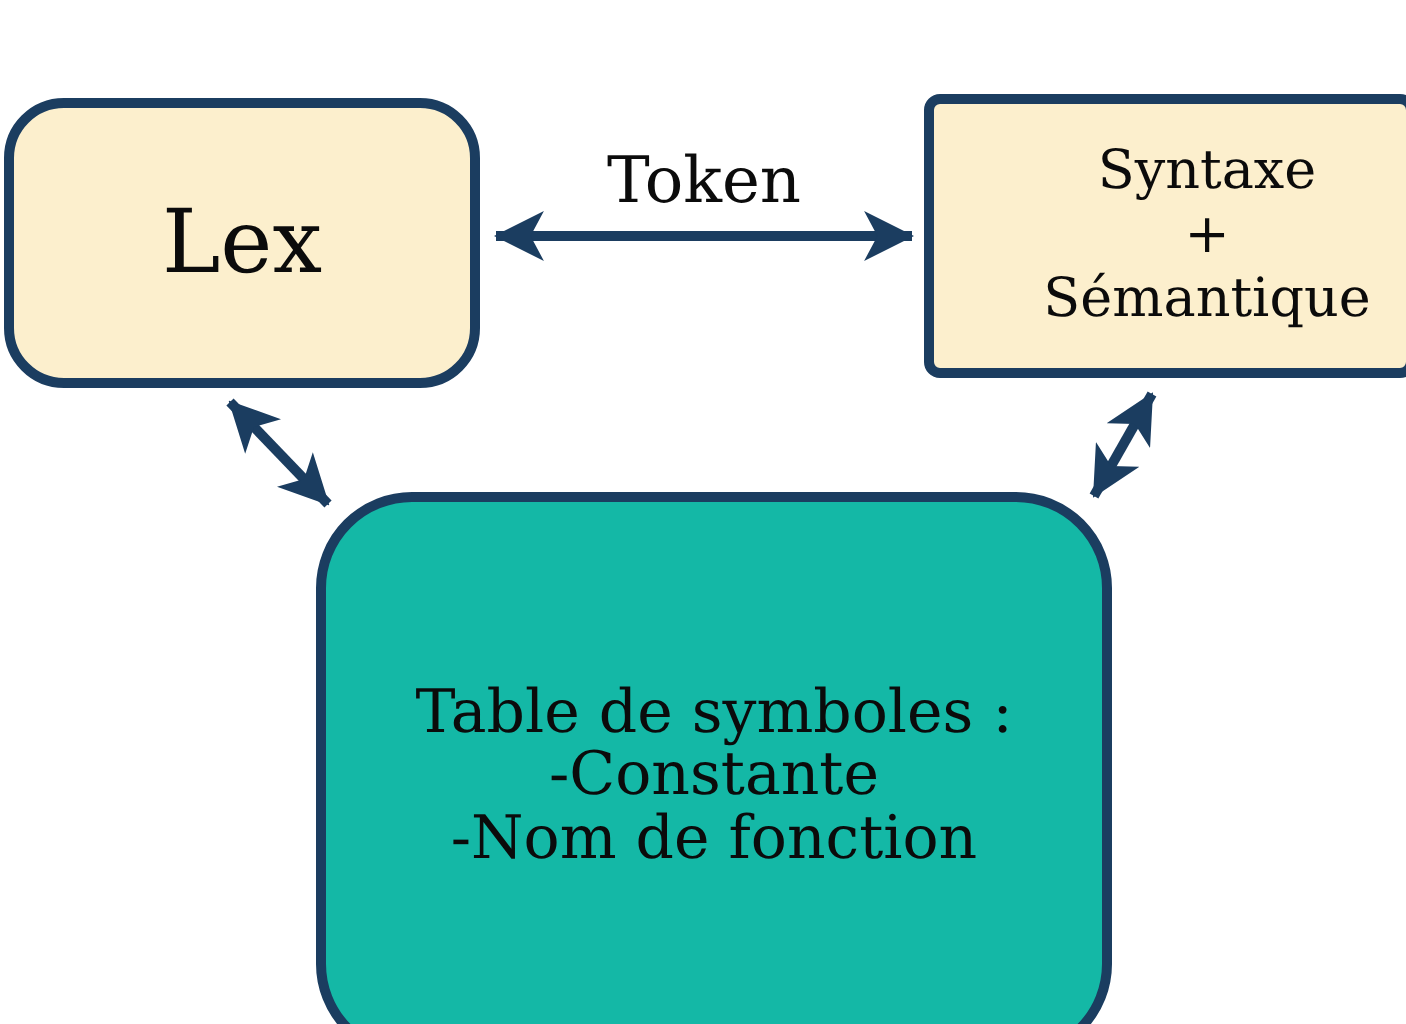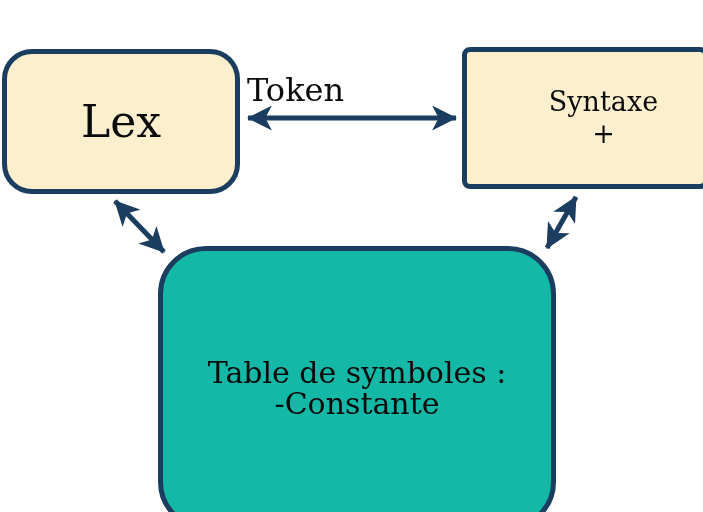--- a/index.html
+++ b/index.html
@@ -49,21 +49,21 @@
     width: 398px; height: 284px;
     border-radius: 48px;
     background: #14b8a6;
     font-size: 30px;
     line-height: 31.5px;
   }
   .token-label {
     position: absolute;
     left: 247px; top: 26px;
     width: 210px;
-    text-align: left;
+    text-align: center;
     font-size: 32px;
     color: #0b0b0b;
   }
   .line { display: block; }
 </style>
 </head>
 <body>
 
 <div class="canvas">
 
@@ -78,22 +78,24 @@
     <line x1="576" y1="152" x2="547" y2="203" stroke="#1b3d60" stroke-width="5" marker-start="url(#ah)" marker-end="url(#ah)"></line>
   </svg>
 
   <div class="box box-lex">
     <span class="line">Lex</span>
   </div>
 
   <div class="box box-syntaxe">
     <span class="line">Syntaxe</span>
     <span class="line">+</span>
+    <span class="line">Sémantique</span>
   </div>
 
   <div class="box box-symbols">
     <span class="line">Table de symboles :</span>
     <span class="line">-Constante</span>
+    <span class="line">-Nom de fonction</span>
   </div>
 
   <div class="token-label">Token</div>
 
 </div>
 
 </body></html>

